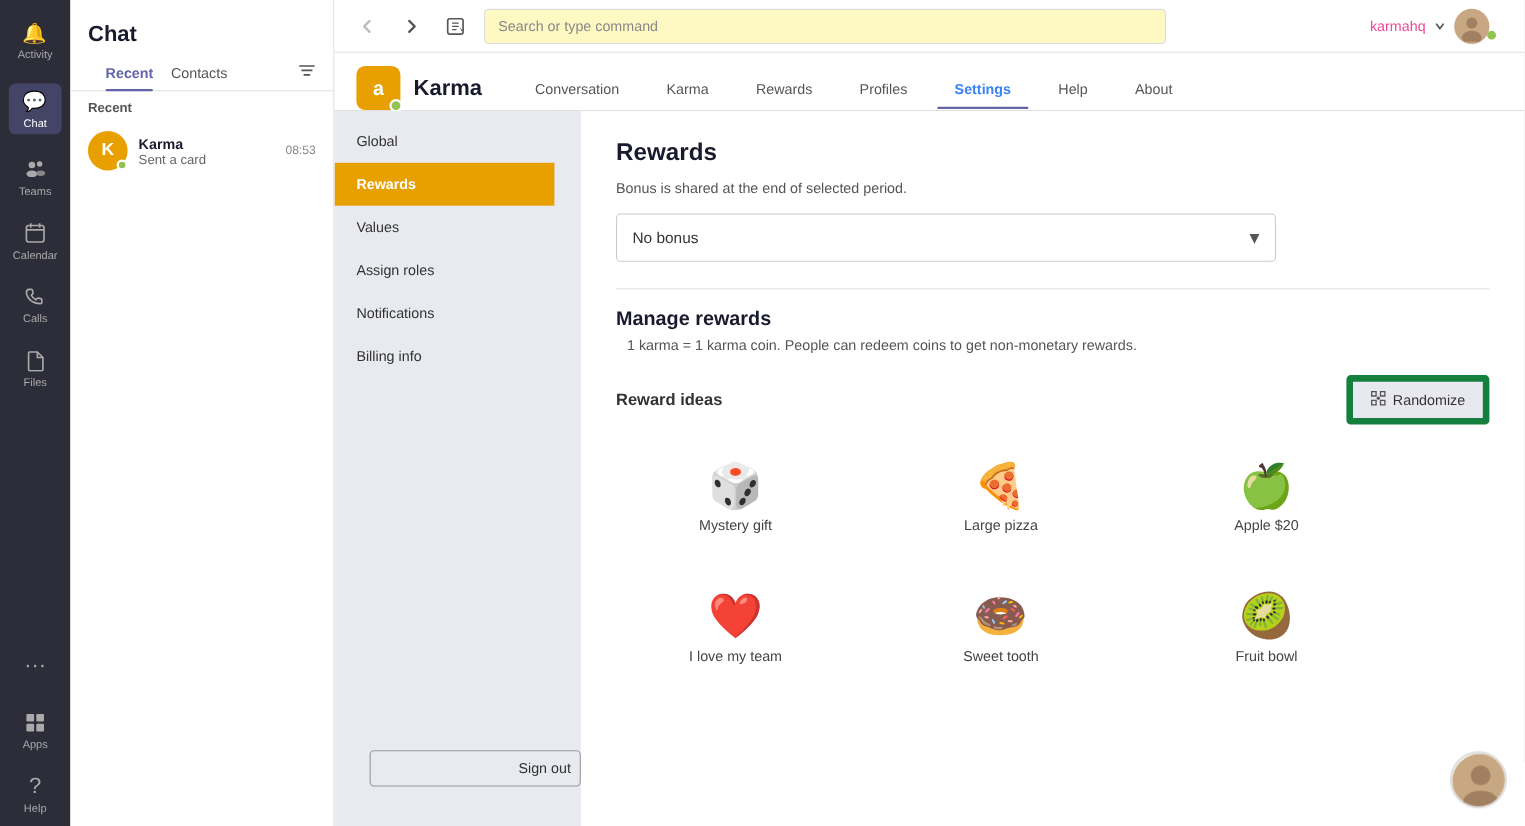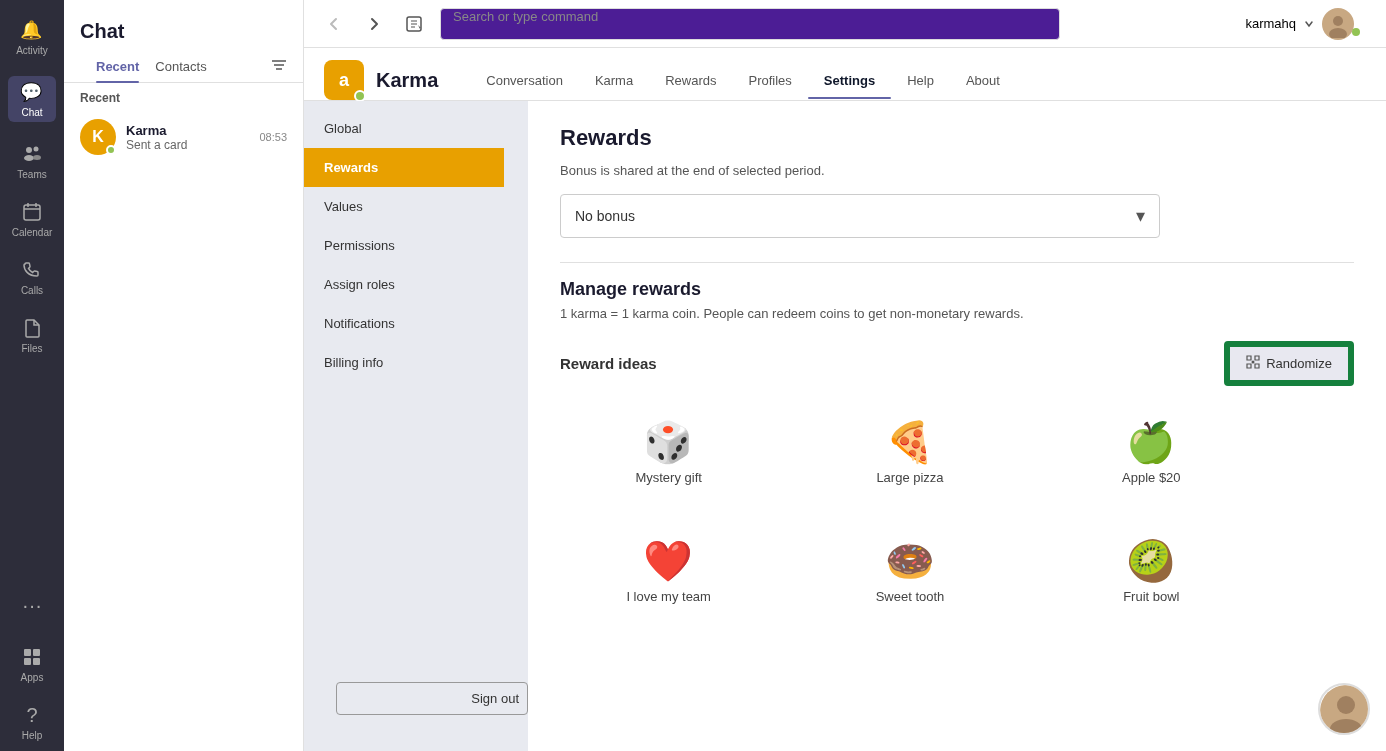--- a/index.html
+++ b/index.html
@@ -177,37 +177,37 @@
       width: 28px;
       height: 28px;
       display: flex;
       align-items: center;
       justify-content: center;
     }
     .search-bar {
       flex: 1;
       max-width: 620px;
       height: 32px;
-      background: #4c1d95;
+      background: #fef9c3;
       border: 1px solid #ddd;
       border-radius: 4px;
       display: flex;
-      align-items: flex-start;
+      align-items: center;
       padding: 0 12px;
       font-size: 13px;
       color: #555;
     }
     .user-info {
       margin-left: auto;
       display: flex;
       align-items: center;
       gap: 8px;
       cursor: pointer;
     }
-    .user-name { font-size: 13px; color: #000000; }
+    .user-name { font-size: 13px; color: #ec4899; }
     .user-avatar {
       width: 32px;
       height: 32px;
       border-radius: 50%;
       background: #c8a882;
       overflow: hidden;
       display: flex;
       align-items: center;
       justify-content: center;
       font-size: 14px;
@@ -254,32 +254,32 @@
       right: -2px;
     }
     .app-title-text {
       font-size: 20px;
       font-weight: 600;
       color: #1a1a2e;
     }
     .app-nav {
       display: flex;
       margin-left: 20px;
-      gap: 0;
+      gap: 11px;
     }
     .app-nav-item {
       padding: 10px 16px;
       font-size: 13px;
       cursor: pointer;
       color: #555;
       position: relative;
       white-space: nowrap;
     }
     .app-nav-item.active {
-      color: #0f172a;
+      color: #3b82f6;
       font-weight: 600;
       text-align: center;
     }
     .app-nav-item.active::after {
       content: '';
       position: absolute;
       bottom: -1px;
       left: 0;
       right: 0;
       height: 2px;
@@ -373,20 +373,21 @@
     .manage-title {
       font-size: 18px;
       font-weight: 700;
       color: #1a1a2e;
       margin-bottom: 6px;
     }
     .manage-desc {
       font-size: 13px;
       color: #555;
       margin-bottom: 20px;
+      margin-left: 10px;
     }
     .reward-ideas-header {
       display: flex;
       align-items: center;
       justify-content: space-between;
       margin-bottom: 20px;
     }
     .reward-ideas-label {
       font-size: 15px;
       font-weight: 600;
@@ -592,21 +593,20 @@
       </nav>
     </div>
 
     <div class="content-body">
 
       <div class="settings-sidebar-wrapper">
         <div class="settings-sidebar">
           <div class="settings-item">Global</div>
           <div class="settings-item active">Rewards</div>
           <div class="settings-item">Values</div>
-          <div class="settings-item">Permissions</div>
           <div class="settings-item">Assign roles</div>
           <div class="settings-item">Notifications</div>
           <div class="settings-item">Billing info</div>
         </div>
         <div style="flex:1;background:#e8eaf0;"></div>
         <div style="background:#e8eaf0;padding:16px;">
           <button class="sign-out-btn" style="width:100%;border:1px solid #999;background:transparent;padding:8px;border-radius:4px;cursor:pointer;font-size:13px;text-align:right;">Sign out</button>
         </div>
       </div>
 

